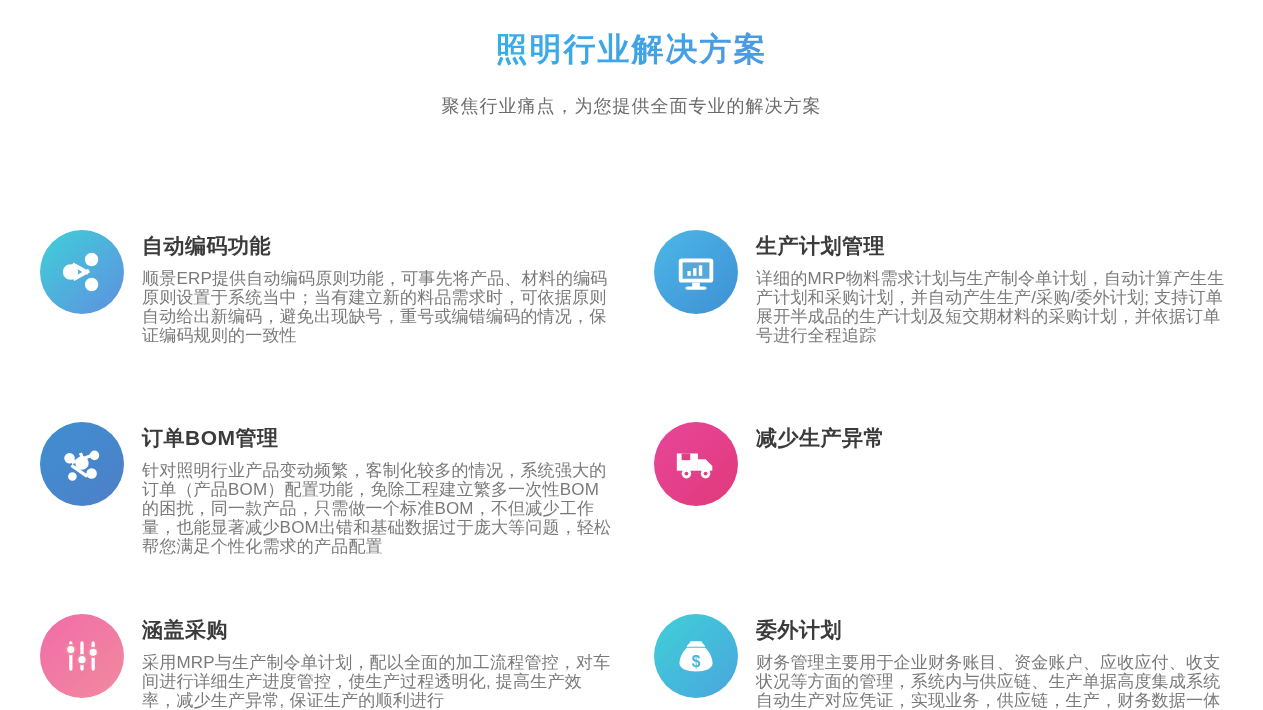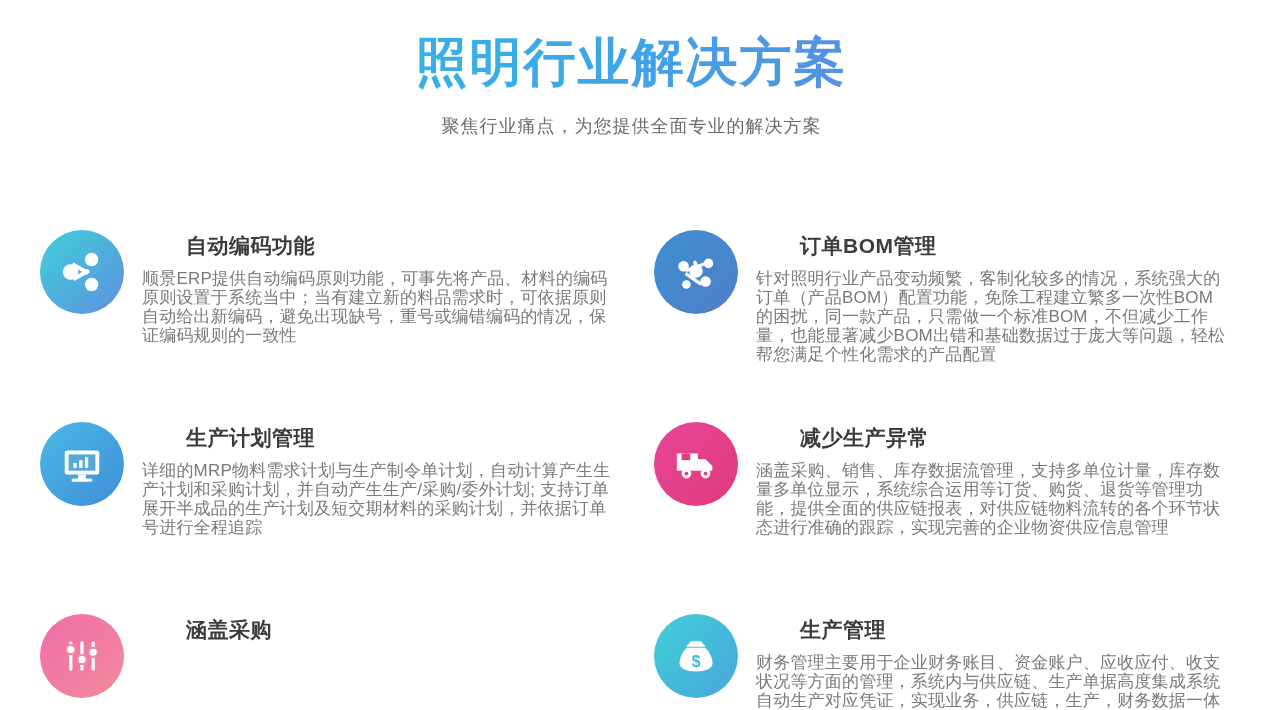--- a/index.html
+++ b/index.html
@@ -14,35 +14,35 @@
     overflow: hidden;
   }
   .slide {
     position: relative;
     width: 1263px;
     height: 710px;
     box-sizing: border-box;
   }
   .title {
     text-align: center;
-    font-size: 52px;
+    font-size: 32px;
     font-weight: bold;
     letter-spacing: 2px;
     margin-top: 28px;
     background: linear-gradient(90deg, #2fc6e0 0%, #3aa9e8 45%, #7b6fd6 100%);
     -webkit-background-clip: text;
     background-clip: text;
     color: transparent;
     -webkit-text-fill-color: transparent;
   }
   .subtitle {
     text-align: center;
     font-size: 18px;
     color: #6b6b6b;
-    margin-top: 16px;
+    margin-top: 22px;
     letter-spacing: 1px;
   }
   .grid {
     position: absolute;
     top: 196px;
     left: 0;
     width: 1263px;
     display: grid;
     grid-template-columns: 600px 600px;
     grid-column-gap: 14px;
@@ -70,21 +70,20 @@
   .texts {
     flex: 1 1 auto;
     padding-top: 8px;
   }
   .item-title {
     font-size: 21px;
     font-weight: bold;
     color: #3b3b3b;
     margin-bottom: 9px;
     letter-spacing: 0.5px;
-    margin-left: 44px;
   }
   .item-desc {
     font-size: 17px;
     line-height: 19px;
     color: #7a7a7a;
     letter-spacing: 0.2px;
     max-width: 470px;
   }
   .icon-g1 { background: linear-gradient(135deg, #3fd0d8 0%, #5f8fe0 100%); }
   .icon-g2 { background: linear-gradient(135deg, #3e8fd0 0%, #4f7fc8 100%); }
@@ -113,98 +112,98 @@
           <rect x="15" y="29.5" width="19" height="4.2" fill="#ffffff" transform="rotate(-29 15 32)"></rect>
         </svg>
       </div>
       <div class="texts">
         <div class="item-title">自动编码功能</div>
         <div class="item-desc">顺景ERP提供自动编码原则功能，可事先将产品、材料的编码原则设置于系统当中；当有建立新的料品需求时，可依据原则自动给出新编码，避免出现缺号，重号或编错编码的情况，保证编码规则的一致性</div>
       </div>
     </div>
 
     <div class="item">
+      <div class="icon-wrap icon-g3">
+        <svg width="46" height="46" viewBox="0 0 48 48" aria-hidden="true">
+          <rect x="6" y="10" width="36" height="25" rx="3" fill="#ffffff"></rect>
+          <rect x="10" y="14" width="28" height="17" fill="#55a8d8"></rect>
+          <rect x="15" y="23" width="3.5" height="5" fill="#ffffff"></rect>
+          <rect x="21" y="20" width="3.5" height="8" fill="#ffffff"></rect>
+          <rect x="27" y="17" width="3.5" height="11" fill="#ffffff"></rect>
+          <rect x="20" y="35" width="8" height="5" fill="#ffffff"></rect>
+          <rect x="13" y="39" width="22" height="3.4" rx="1.7" fill="#ffffff"></rect>
+        </svg>
+      </div>
+      <div class="texts">
+        <div class="item-title">生产计划管理</div>
+        <div class="item-desc">详细的MRP物料需求计划与生产制令单计划，自动计算产生生产计划和采购计划，并自动产生生产/采购/委外计划; 支持订单展开半成品的生产计划及短交期材料的采购计划，并依据订单号进行全程追踪</div>
+      </div>
+    </div>
+
+    <div class="item">
       <div class="icon-wrap icon-g2">
         <svg width="46" height="46" viewBox="0 0 48 48" aria-hidden="true">
           <rect x="13" y="21" width="22" height="3.4" fill="#ffffff" transform="rotate(-20 13 22)"></rect>
           <rect x="14" y="24" width="20" height="3.4" fill="#ffffff" transform="rotate(35 14 24)"></rect>
           <rect x="24" y="12" width="14" height="3.4" fill="#ffffff" transform="rotate(70 24 12)"></rect>
           <circle cx="11" cy="18" r="5.5" fill="#ffffff"></circle>
           <circle cx="24" cy="23" r="7" fill="#ffffff"></circle>
           <circle cx="37" cy="15" r="5" fill="#ffffff"></circle>
           <circle cx="34" cy="34" r="5.5" fill="#ffffff"></circle>
           <circle cx="14" cy="37" r="4.5" fill="#ffffff"></circle>
         </svg>
       </div>
       <div class="texts">
         <div class="item-title">订单BOM管理</div>
         <div class="item-desc">针对照明行业产品变动频繁，客制化较多的情况，系统强大的订单（产品BOM）配置功能，免除工程建立繁多一次性BOM的困扰，同一款产品，只需做一个标准BOM，不但减少工作量，也能显著减少BOM出错和基础数据过于庞大等问题，轻松帮您满足个性化需求的产品配置</div>
       </div>
     </div>
 
     <div class="item">
-      <div class="icon-wrap icon-g3">
-        <svg width="46" height="46" viewBox="0 0 48 48" aria-hidden="true">
-          <rect x="6" y="10" width="36" height="25" rx="3" fill="#ffffff"></rect>
-          <rect x="10" y="14" width="28" height="17" fill="#55a8d8"></rect>
-          <rect x="15" y="23" width="3.5" height="5" fill="#ffffff"></rect>
-          <rect x="21" y="20" width="3.5" height="8" fill="#ffffff"></rect>
-          <rect x="27" y="17" width="3.5" height="11" fill="#ffffff"></rect>
-          <rect x="20" y="35" width="8" height="5" fill="#ffffff"></rect>
-          <rect x="13" y="39" width="22" height="3.4" rx="1.7" fill="#ffffff"></rect>
-        </svg>
-      </div>
-      <div class="texts">
-        <div class="item-title">生产计划管理</div>
-        <div class="item-desc">详细的MRP物料需求计划与生产制令单计划，自动计算产生生产计划和采购计划，并自动产生生产/采购/委外计划; 支持订单展开半成品的生产计划及短交期材料的采购计划，并依据订单号进行全程追踪</div>
-      </div>
-    </div>
-
-    <div class="item">
       <div class="icon-wrap icon-g4">
         <svg width="46" height="46" viewBox="0 0 48 48" aria-hidden="true">
           <path d="M4 13h22v18H4z" fill="#ffffff"></path>
           <path d="M26 19h8l7 7v5H26z" fill="#ffffff"></path>
           <circle cx="14" cy="34" r="5" fill="#ffffff"></circle>
           <circle cx="34" cy="34" r="5" fill="#ffffff"></circle>
           <circle cx="14" cy="34" r="2" fill="#e0407f"></circle>
           <circle cx="34" cy="34" r="2" fill="#e0407f"></circle>
           <rect x="9" y="13" width="9" height="7" fill="#e0407f"></rect>
         </svg>
       </div>
       <div class="texts">
         <div class="item-title">减少生产异常</div>
-        <div class="item-desc">涵盖采购、销售、库存数据流管理，支持多单位计量，库存数量多单位显示，系统综合运用等订货、购货、退货等管理功能，提供全面的供应链报表，对供应链物料流转的各个环节状态进行准确的跟踪，实现完善的企业物资供应信息管理</div>
       </div>
     </div>
 
     <div class="item">
       <div class="icon-wrap icon-g5">
         <svg width="44" height="44" viewBox="0 0 48 48" aria-hidden="true">
           <rect x="10" y="8" width="3.6" height="32" rx="1.8" fill="#ffffff"></rect>
           <rect x="22.2" y="8" width="3.6" height="32" rx="1.8" fill="#ffffff"></rect>
           <rect x="34.4" y="8" width="3.6" height="32" rx="1.8" fill="#ffffff"></rect>
           <circle cx="11.8" cy="17" r="5" fill="#ffffff" stroke="#f3889f" stroke-width="2.2"></circle>
           <circle cx="24" cy="28" r="5" fill="#ffffff" stroke="#f3889f" stroke-width="2.2"></circle>
           <circle cx="36.2" cy="20" r="5" fill="#ffffff" stroke="#f3889f" stroke-width="2.2"></circle>
         </svg>
       </div>
       <div class="texts">
         <div class="item-title">涵盖采购</div>
+        <div class="item-desc">采用MRP与生产制令单计划，配以全面的加工流程管控，对车间进行详细生产进度管控，使生产过程透明化, 提高生产效率，减少生产异常, 保证生产的顺利进行</div>
       </div>
     </div>
 
     <div class="item">
       <div class="icon-wrap icon-g6">
         <svg width="44" height="44" viewBox="0 0 48 48" aria-hidden="true">
           <path d="M18 8c-1 3-4 4-4 6h20c0-2-3-3-4-6z" fill="#ffffff"></path>
           <path d="M14 15c-5 5-8 11-8 17 0 6 8 9 18 9s18-3 18-9c0-6-3-12-8-17z" fill="#ffffff"></path>
           <text x="24" y="36" font-size="17" font-weight="bold" text-anchor="middle" fill="#49b6d7" font-family="Liberation Sans, sans-serif">$</text>
         </svg>
       </div>
       <div class="texts">
-        <div class="item-title">生产管理</div>
+        <div class="item-title">委外计划</div>
         <div class="item-desc">财务管理主要用于企业财务账目、资金账户、应收应付、收支状况等方面的管理，系统内与供应链、生产单据高度集成系统自动生产对应凭证，实现业务，供应链，生产，财务数据一体化</div>
       </div>
     </div>
 
   </div>
 </div>
 
 </body></html>

